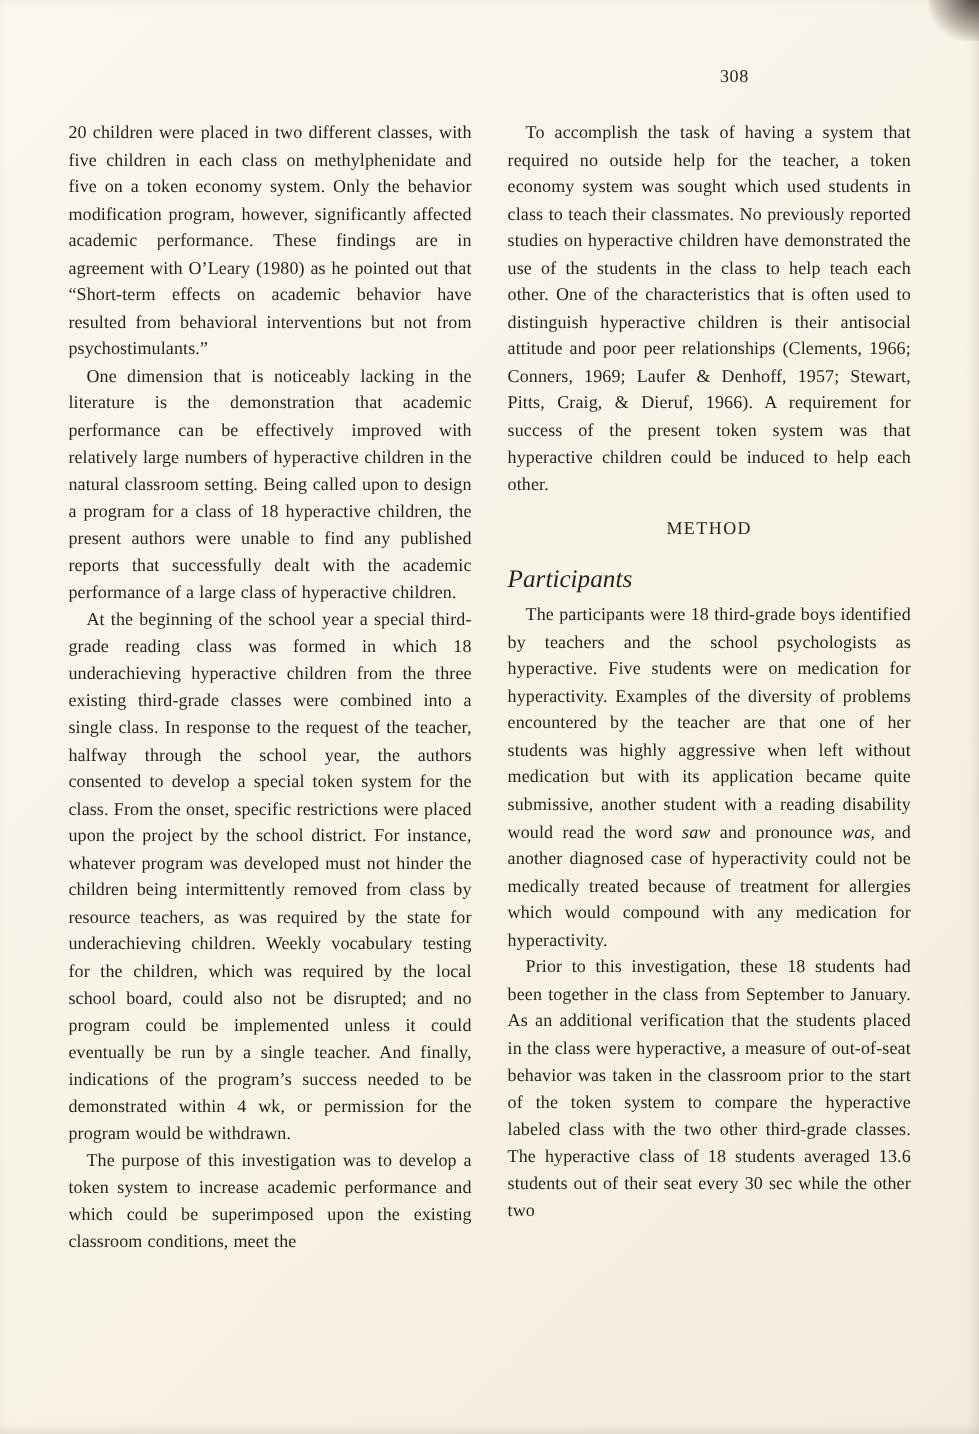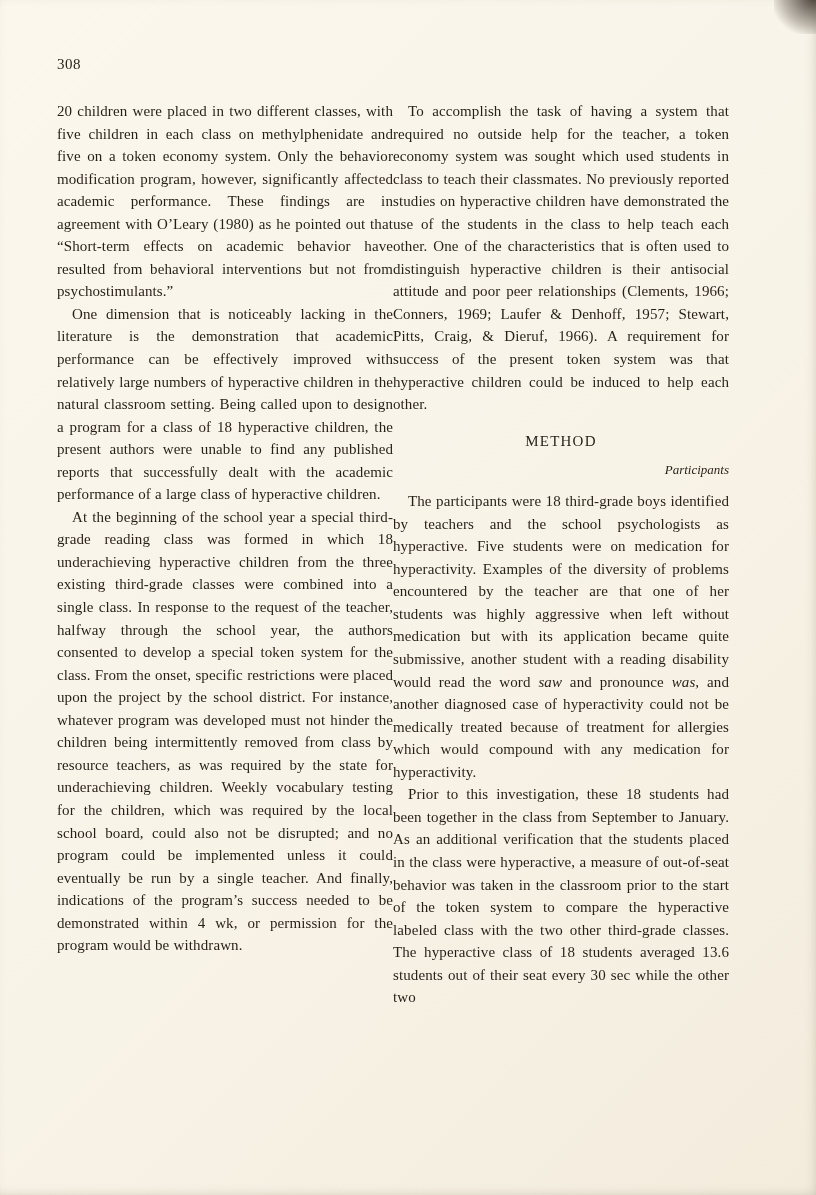--- a/index.html
+++ b/index.html
@@ -30,64 +30,66 @@
     position: absolute;
     inset: 0;
     pointer-events: none;
     box-shadow: inset -6px 0 14px -8px rgba(90,75,55,0.25), inset 0 -6px 14px -8px rgba(90,75,55,0.18);
   }
   .running-header {
     display: flex;
     align-items: baseline;
     font-size: 15px;
     margin-bottom: 27px;
+    justify-content: flex-end;
   }
   .page-number {
     width: 80px;
     font-style: normal;
     letter-spacing: 0.5px;
   }
   .running-head {
     flex: 1;
     text-align: center;
     font-style: italic;
     font-weight: bold;
     letter-spacing: 0.3px;
   }
   .running-head .etal { font-weight: bold; }
   .header-spacer { width: 80px; }
   .columns {
     display: flex;
+    gap: 30px;
   }
   .column {
     flex: 0 0 336px;
     width: 336px;
   }
   .para {
     margin: 0;
     font-size: 15px;
     line-height: 22.55px;
     text-align: justify;
     letter-spacing: 0.1px;
     word-spacing: 0.4px;
   }
   .indent { text-indent: 15px; }
   .section-heading {
     font-size: 15px;
     font-weight: normal;
     letter-spacing: 1.2px;
     text-align: center;
-    margin: 17px 0 9px 0;
+    margin: 17px 0 21px 0;
   }
   .subsection-heading {
-    font-size: 13px;
+    font-size: 21px;
     font-style: italic;
     font-weight: normal;
     margin: 0 0 9px 0;
-    text-align: right;
+    text-align: left;
     line-height: 22.55px;
   }
   .para i { }
 </style>
 </head>
 <body>
 
 <div class="page">
 
   <div class="corner-smudge"></div>
@@ -97,20 +99,21 @@
     <span class="page-number">308</span>
     <span class="header-spacer"></span>
   </header>
 
   <div class="columns">
 
     <div class="column">
       <p class="para">20 children were placed in two different classes, with five children in each class on methylphenidate and five on a token economy system. Only the behavior modification program, however, significantly affected academic performance. These findings are in agreement with O’Leary (1980) as he pointed out that “Short-term effects on academic behavior have resulted from behavioral interventions but not from psychostimulants.”</p>
       <p class="para indent">One dimension that is noticeably lacking in the literature is the demonstration that academic performance can be effectively improved with relatively large numbers of hyperactive children in the natural classroom setting. Being called upon to design a program for a class of 18 hyperactive children, the present authors were unable to find any published reports that successfully dealt with the academic performance of a large class of hyperactive children.</p>
       <p class="para indent">At the beginning of the school year a special third-grade reading class was formed in which 18 underachieving hyperactive children from the three existing third-grade classes were combined into a single class. In response to the request of the teacher, halfway through the school year, the authors consented to develop a special token system for the class. From the onset, specific restrictions were placed upon the project by the school district. For instance, whatever program was developed must not hinder the children being intermittently removed from class by resource teachers, as was required by the state for underachieving children. Weekly vocabulary testing for the children, which was required by the local school board, could also not be disrupted; and no program could be implemented unless it could eventually be run by a single teacher. And finally, indications of the program’s success needed to be demonstrated within 4 wk, or permission for the program would be withdrawn.</p>
+      <p class="para indent">The purpose of this investigation was to develop a token system to increase academic performance and which could be superimposed upon the existing classroom conditions, meet the</p>
     </div>
 
     <div class="column">
       <p class="para indent">To accomplish the task of having a system that required no outside help for the teacher, a token economy system was sought which used students in class to teach their classmates. No previously reported studies on hyperactive children have demonstrated the use of the students in the class to help teach each other. One of the characteristics that is often used to distinguish hyperactive children is their antisocial attitude and poor peer relationships (Clements, 1966; Conners, 1969; Laufer &amp; Denhoff, 1957; Stewart, Pitts, Craig, &amp; Dieruf, 1966). A requirement for success of the present token system was that hyperactive children could be induced to help each other.</p>
 
       <h2 class="section-heading">METHOD</h2>
       <h3 class="subsection-heading">Participants</h3>
 
       <p class="para indent"><span>The participants were 18 third-grade boys identified by teachers and the school psychologists as hyperactive. Five students were on medication for hyperactivity. Examples of the diversity of problems encountered by the teacher are that one of her students was highly aggressive when left without medication but with its application became quite submissive, another student with a reading disability would read the word </span><i>saw</i><span> and pronounce </span><i>was,</i><span> and another diagnosed case of hyperactivity could not be medically treated because of treatment for allergies which would compound with any medication for hyperactivity.</span></p>
 

